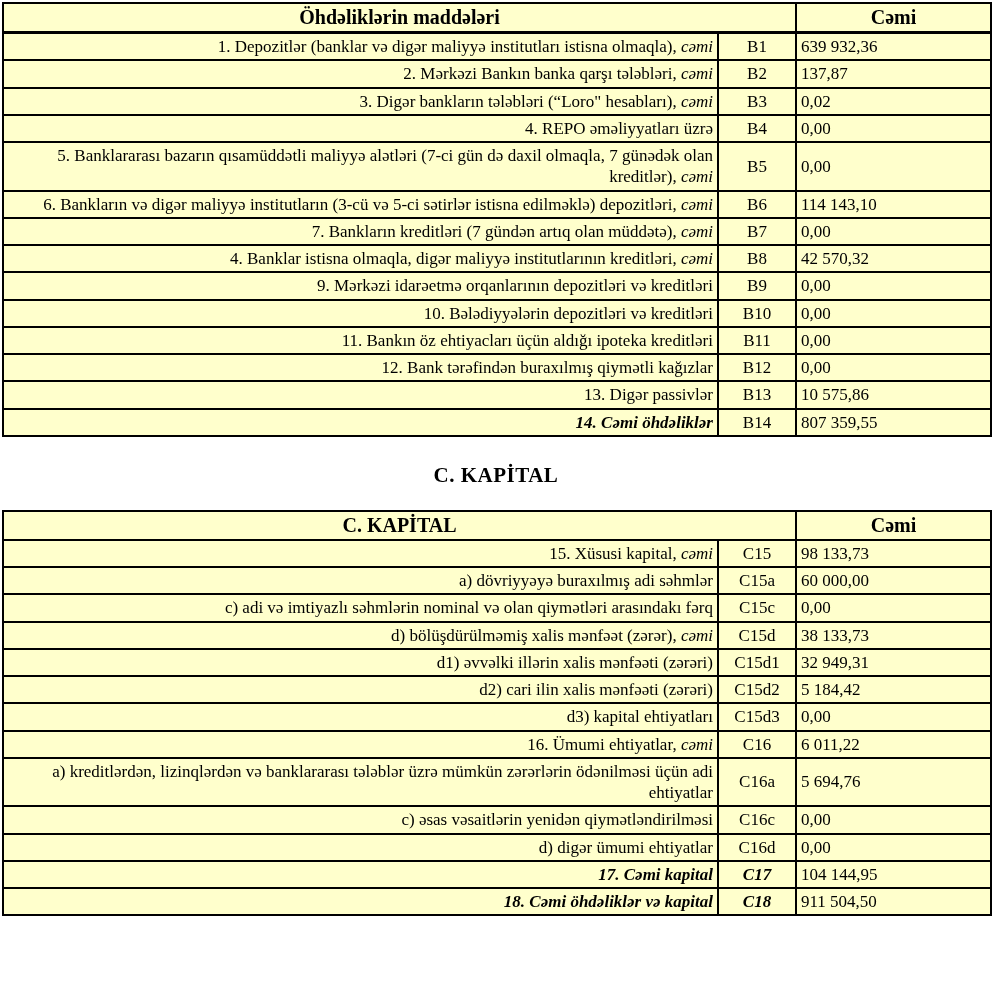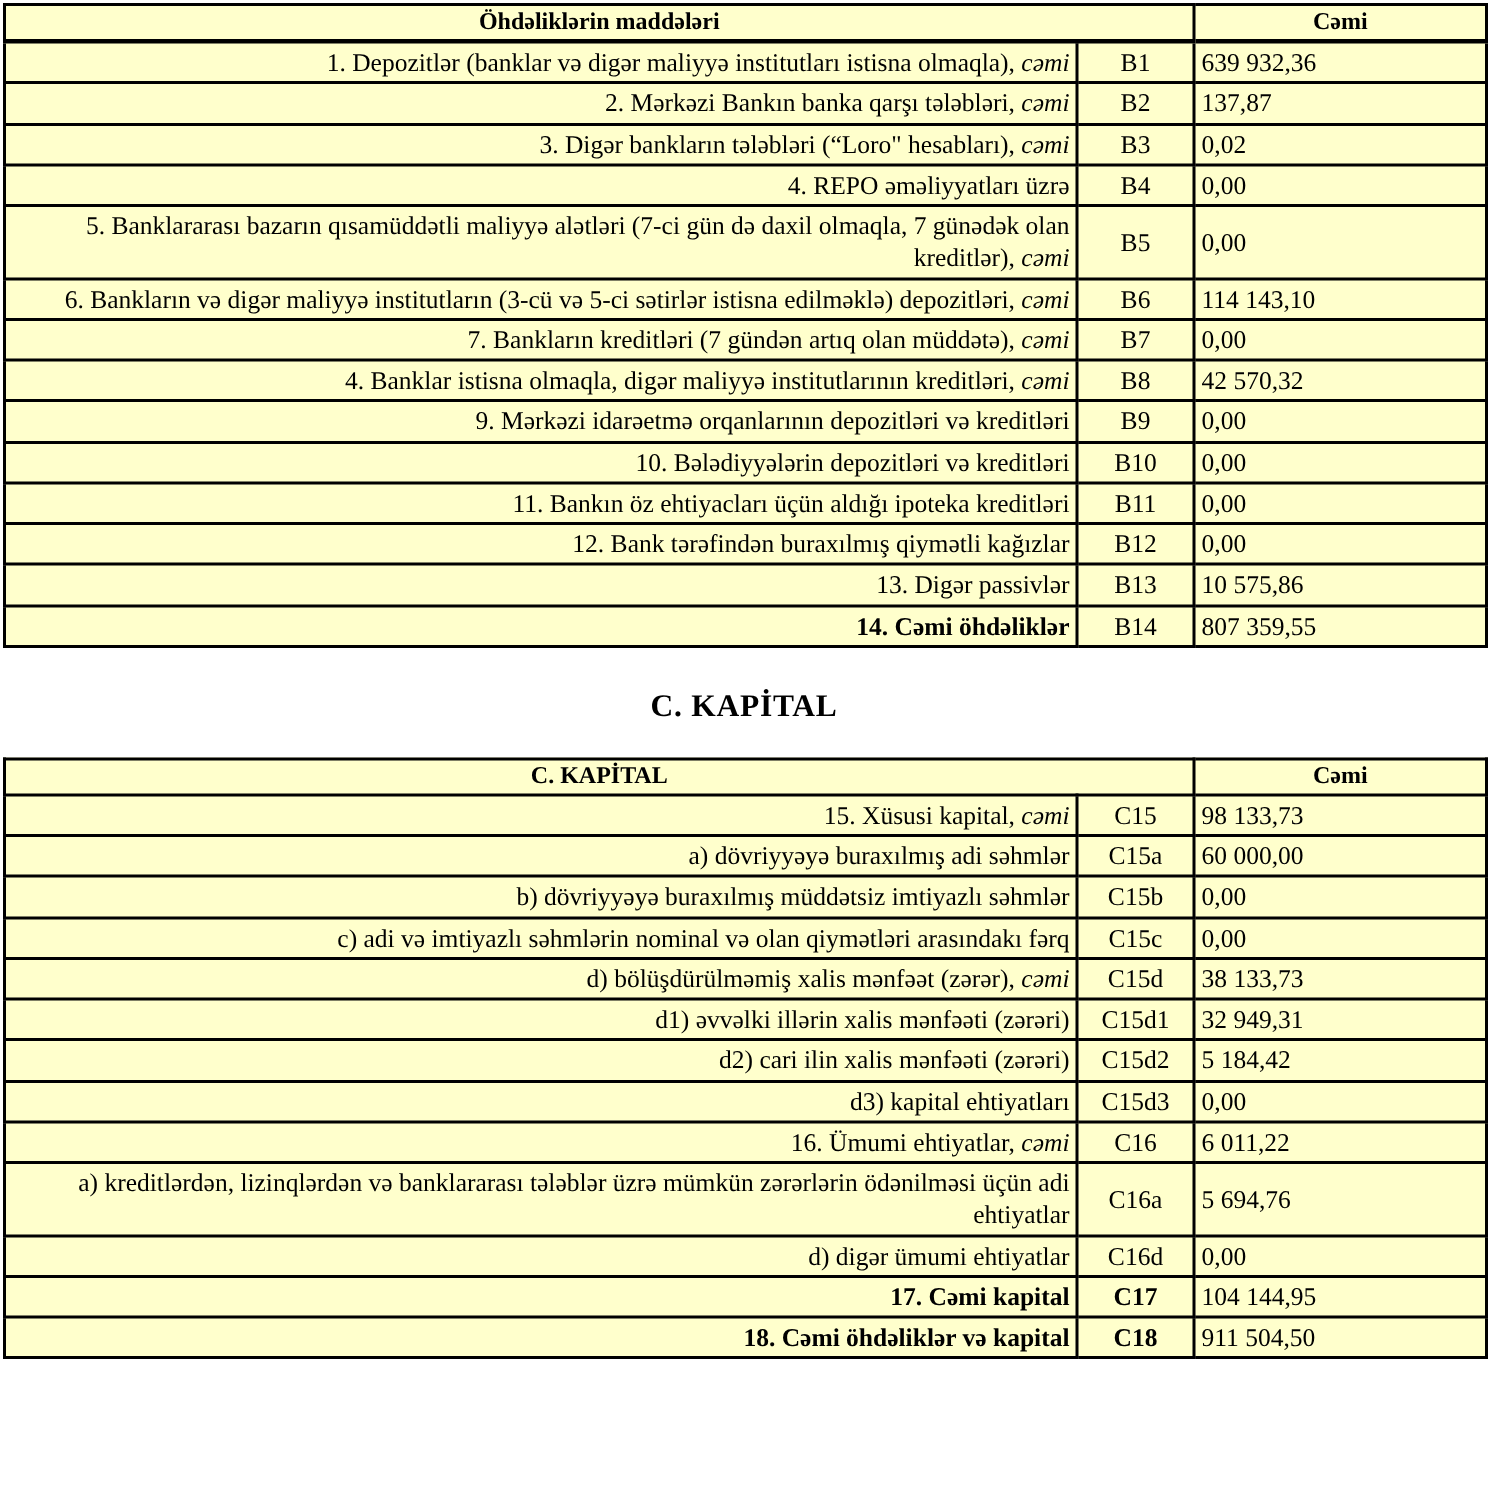--- a/index.html
+++ b/index.html
@@ -32,32 +32,32 @@
     font-size: 17px;
     line-height: 1.25;
     vertical-align: middle;
     padding: 2px 4px;
     overflow: hidden;
   }
   table.report thead th {
     font-weight: bold;
     text-align: center;
     height: 24px;
-    font-size: 16px;
+    font-size: 20px;
     padding: 1px 4px;
   }
   table.t1 thead th { border-bottom: 3px solid var(--border-color); }
   table.report tbody td { height: 26px; }
   td.code-cell { text-align: center; }
   td.value-cell { text-align: left; padding-right: 5px; }
   td.label-cell { text-align: right; }
   .indent-0 { padding-left: 5px; }
   .indent-1 { padding-left: 42px; }
   .indent-2 { padding-left: 82px; }
-  .bold { font-weight: bold; }
+  .bold { font-weight: bold; font-style: italic; }
   .it { font-style: italic; }
   .section-heading {
     width: 988px;
     text-align: center;
     font-weight: bold;
     font-size: 21px;
     margin: 26px 0 22px 0;
     letter-spacing: 0.5px;
   }
 </style>
@@ -171,25 +171,20 @@
     <td class="label-cell indent-0"><span>15. Xüsusi kapital, </span><span class="it">cəmi</span></td>
     <td class="code-cell">C15</td>
     <td class="value-cell">98 133,73</td>
   </tr>
         <tr>
     <td class="label-cell indent-1"><span>a) dövriyyəyə buraxılmış adi səhmlər</span><span class="it"></span></td>
     <td class="code-cell">C15a</td>
     <td class="value-cell">60 000,00</td>
   </tr>
         <tr>
-    <td class="label-cell indent-1"><span>b) dövriyyəyə buraxılmış müddətsiz imtiyazlı səhmlər</span><span class="it"></span></td>
-    <td class="code-cell">C15b</td>
-    <td class="value-cell">0,00</td>
-  </tr>
-        <tr>
     <td class="label-cell indent-1"><span>c) adi və imtiyazlı səhmlərin nominal və olan qiymətləri arasındakı fərq</span><span class="it"></span></td>
     <td class="code-cell">C15c</td>
     <td class="value-cell">0,00</td>
   </tr>
         <tr>
     <td class="label-cell indent-1"><span>d) bölüşdürülməmiş xalis mənfəət (zərər), </span><span class="it">cəmi</span></td>
     <td class="code-cell">C15d</td>
     <td class="value-cell">38 133,73</td>
   </tr>
         <tr>
@@ -211,20 +206,25 @@
     <td class="label-cell indent-0"><span>16. Ümumi ehtiyatlar, </span><span class="it">cəmi</span></td>
     <td class="code-cell">C16</td>
     <td class="value-cell">6 011,22</td>
   </tr>
         <tr>
     <td class="label-cell indent-1"><span>a) kreditlərdən, lizinqlərdən və banklararası  tələblər üzrə mümkün zərərlərin ödənilməsi üçün adi ehtiyatlar</span><span class="it"></span></td>
     <td class="code-cell">C16a</td>
     <td class="value-cell">5 694,76</td>
   </tr>
         <tr>
+    <td class="label-cell indent-1"><span>c) əsas vəsaitlərin yenidən qiymətləndirilməsi</span><span class="it"></span></td>
+    <td class="code-cell">C16c</td>
+    <td class="value-cell">0,00</td>
+  </tr>
+        <tr>
     <td class="label-cell indent-1"><span>d) digər ümumi ehtiyatlar</span><span class="it"></span></td>
     <td class="code-cell">C16d</td>
     <td class="value-cell">0,00</td>
   </tr>
         <tr>
     <td class="label-cell indent-0 bold"><span>17. Cəmi kapital</span><span class="it"></span></td>
     <td class="code-cell bold">C17</td>
     <td class="value-cell">104 144,95</td>
   </tr>
         <tr>

